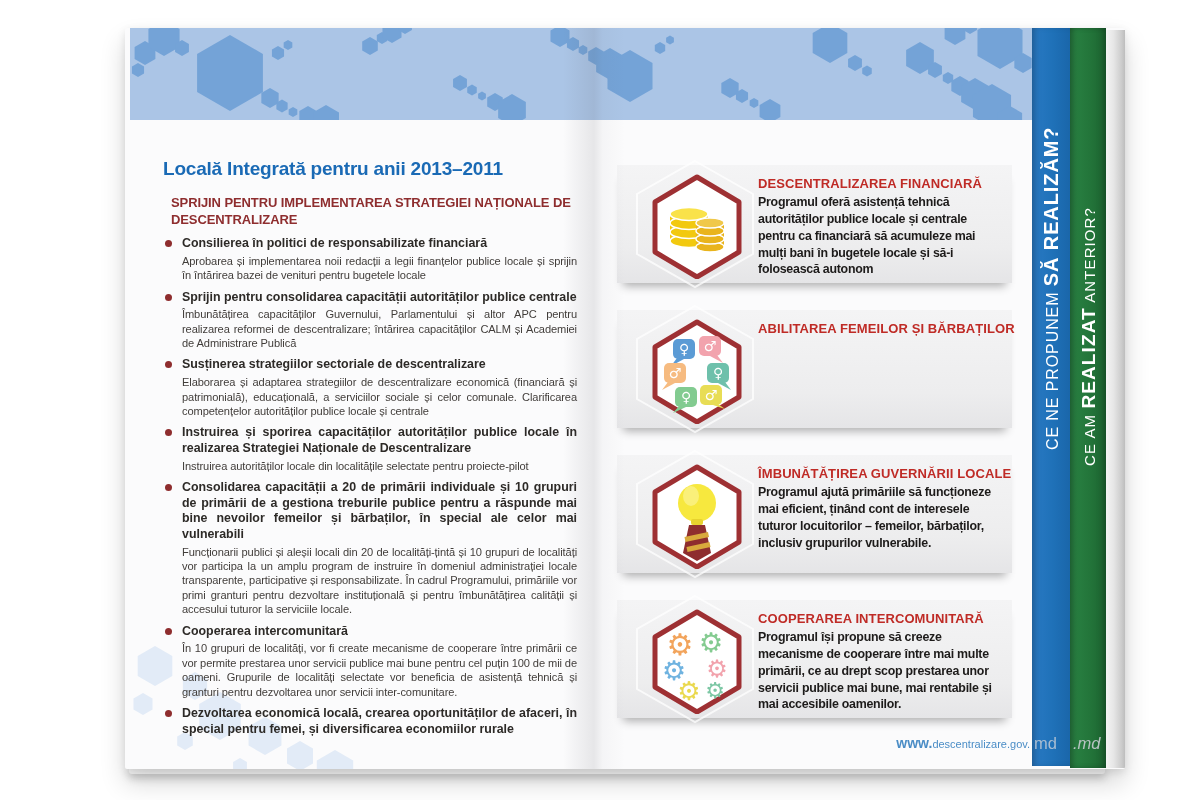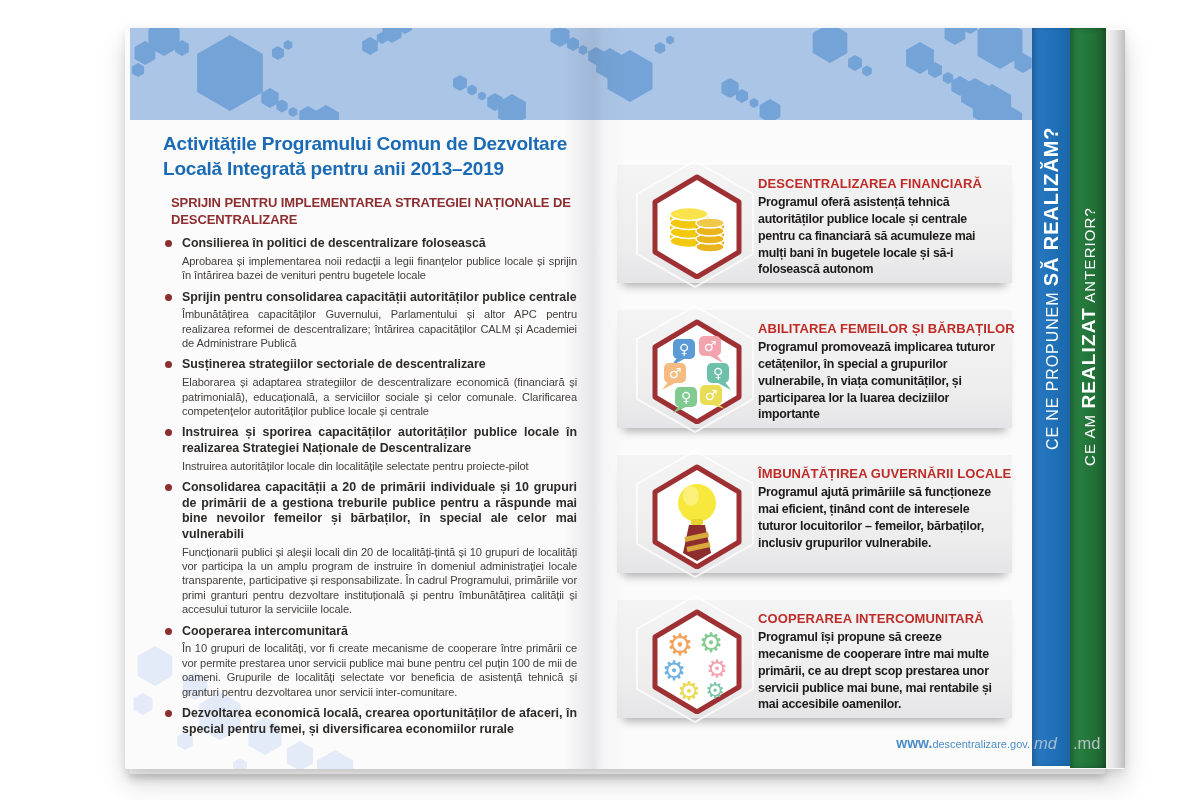--- a/index.html
+++ b/index.html
@@ -58,22 +58,22 @@
   .label-blue{left:908px;top:422px;height:37px;line-height:37px;font-size:16px;letter-spacing:0.9px;}
   .label-green{left:947px;top:438px;height:34px;line-height:34px;font-size:15px;letter-spacing:1.1px;}
   .strip-label .em{font-weight:bold;font-size:20px;}
   .label-green .em{font-size:19px;}
 
   
   .url{position:absolute;top:706px;right:95px;z-index:5;color:#4b8dc6;white-space:nowrap;}
   .url .www{font-size:14px;font-weight:bold;}
   .url .domain{font-size:11px;}
   .ghost{position:absolute;top:706px;font-size:16.5px;z-index:7;}
-  .ghost-1{left:909px;color:#a7bcd2;font-style:italic;}
-  .ghost-2{left:948px;color:#b7c3c2;}
+  .ghost-1{left:909px;color:#a7bcd2;}
+  .ghost-2{left:948px;color:#b7c3c2;font-style:italic;}
 </style>
 </head>
 <body>
 
 <div class="canvas">
   <div class="under-pages"></div>
 
   <div class="spread">
 
     <div class="band">
@@ -147,29 +147,29 @@
         <use href="#hw" transform="translate(195 130) scale(1.5)"></use>
         <use href="#hw" transform="translate(230 145) scale(2.1)"></use>
         <use href="#hw" transform="translate(135 140) scale(0.8)"></use>
         <use href="#hw" transform="translate(265 160) scale(1.4)"></use>
         <use href="#hw" transform="translate(170 160) scale(1.0)"></use>
       </g>
     </svg>
 
     <div class="left-col">
       <h1 class="doc-title">
-        <span>Activitățile Programului Comun de Dezvoltare</span><br>
-        <span>Locală Integrată pentru anii 2013–2019</span>
+        <br>
+        <span>Locală Integrată pentru anii 2013–2011</span>
       </h1>
 
       <h2 class="sec-heading">SPRIJIN PENTRU IMPLEMENTAREA STRATEGIEI NAȚIONALE DE DESCENTRALIZARE</h2>
       <ul class="items">
         <li>
           <span class="dot"></span>
-          <div class="li-title">Consilierea în politici de descentralizare folosească</div>
+          <div class="li-title">Consilierea în politici de responsabilizate financiară</div>
           <div class="li-body">Aprobarea și implementarea noii redacții a legii finanțelor publice locale și sprijin în întărirea bazei de venituri pentru bugetele locale</div>
         </li>
         <li>
           <span class="dot"></span>
           <div class="li-title">Sprijin pentru consolidarea capacității autorităților publice centrale</div>
           <div class="li-body">Îmbunătățirea capacităților Guvernului, Parlamentului și altor APC pentru realizarea reformei de descentralizare; întărirea capacităților CALM și Academiei de Administrare Publică</div>
         </li>
         <li>
           <span class="dot"></span>
           <div class="li-title">Susținerea strategiilor sectoriale de descentralizare</div>
@@ -258,21 +258,20 @@
             </g>
           <g transform="translate(64 77)">
               <rect x="-11" y="-10" width="22" height="20" rx="5" fill="#e8dd55"></rect>
               <path d="M7,9 L14,14 L2,10 Z" fill="#e8dd55"></path>
               <text y="5">♂</text>
             </g>
         </g>
       </svg>
       <div class="card-text">
         <div class="card-title">ABILITAREA FEMEILOR ȘI BĂRBAȚILOR</div>
-        <div class="card-body">Programul promovează implicarea tuturor cetățenilor, în special a grupurilor vulnerabile, în viața comunităților, și participarea lor la luarea deciziilor importante</div>
       </div>
     </div>
 
     <div class="card card3">
       <svg class="card-hex-watermark" width="132" height="134" viewBox="0 0 132 134">
         <polygon points="66,4 124,37 124,97 66,130 8,97 8,37" fill="none" stroke="#ffffff" stroke-width="2"></polygon>
       </svg>
       <svg class="card-icon" width="100" height="106" viewBox="0 0 100 106">
         <polygon points="50,4 92,29 92,79 50,104 8,79 8,29" fill="#ffffff" stroke="#9e3033" stroke-width="5" stroke-linejoin="round"></polygon>
         <circle cx="50" cy="40" r="19" fill="#f7e83e"></circle>

